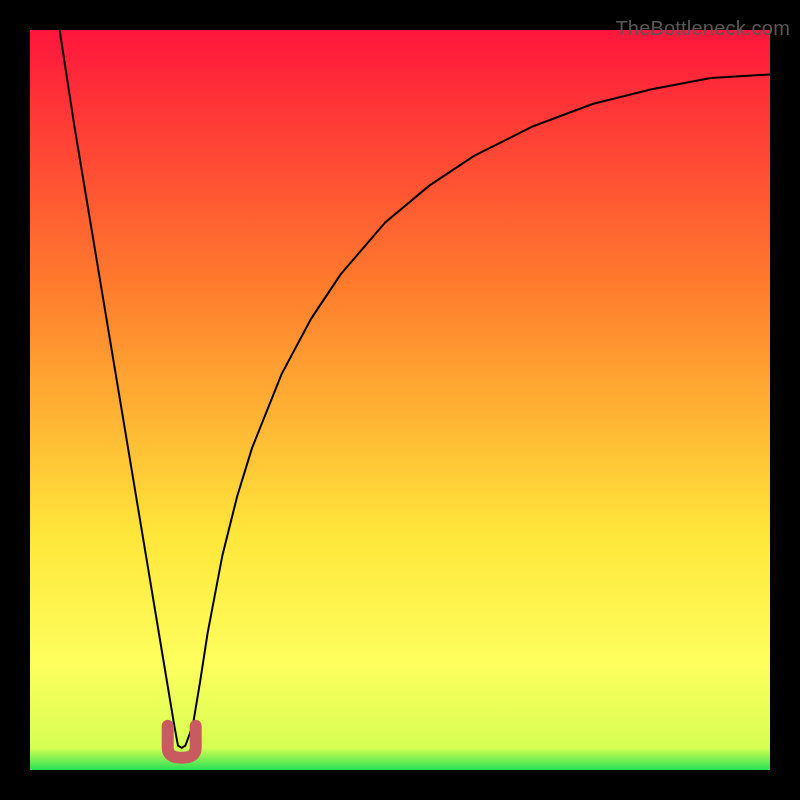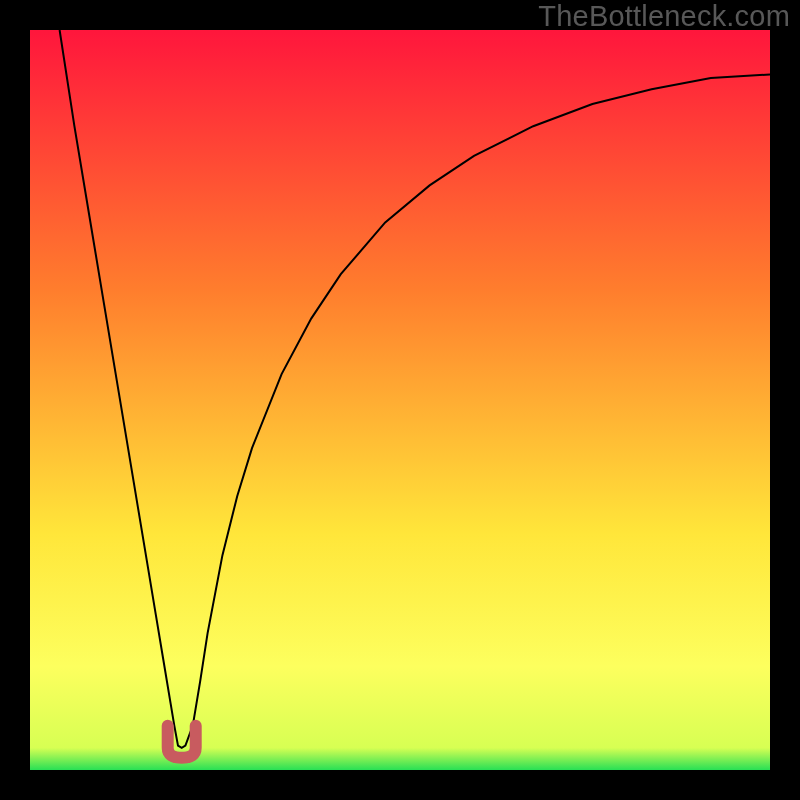--- a/index.html
+++ b/index.html
@@ -21,24 +21,24 @@
   }
   .plot-area {
     position: absolute;
     left: 30px;
     top: 30px;
     width: 740px;
     height: 740px;
   }
   .watermark {
     position: absolute;
-    top: 0;
+    top: 17px;
     right: 10px;
     color: #585858;
-    font-size: 29px;
+    font-size: 20px;
     font-weight: 500;
     letter-spacing: 0.2px;
   }
   svg {
     display: block;
   }
 </style>
 </head>
 <body>
 

